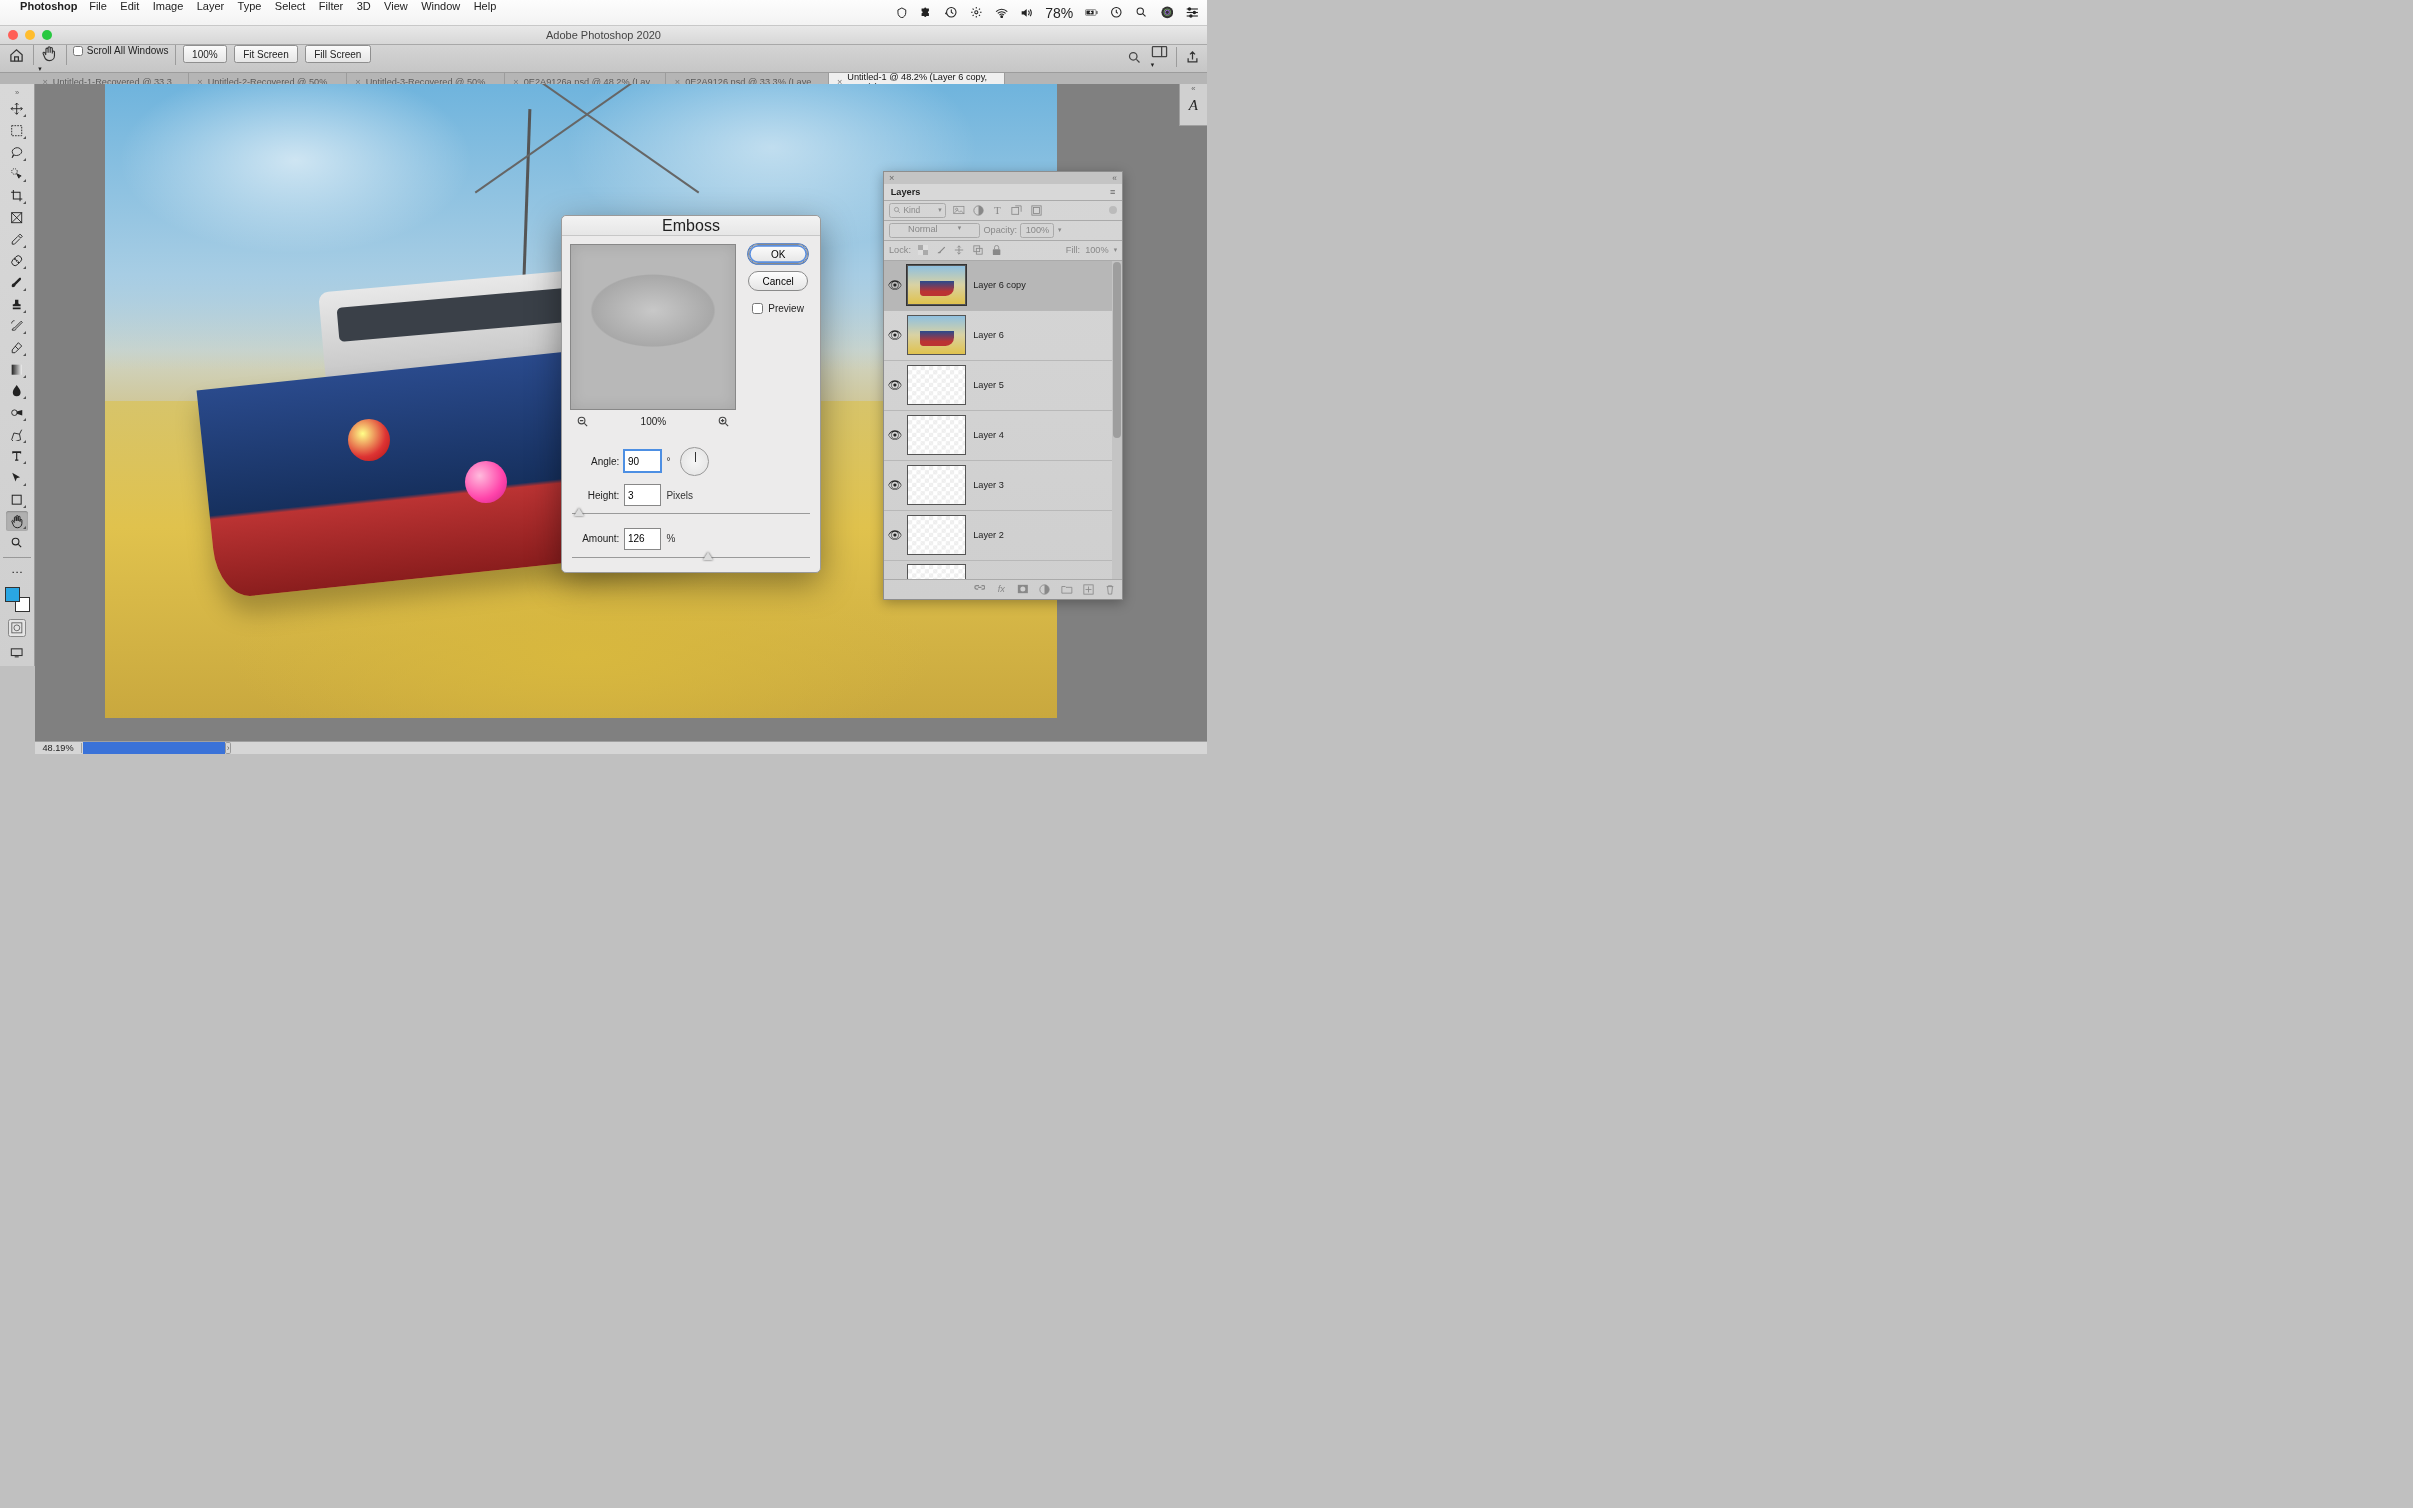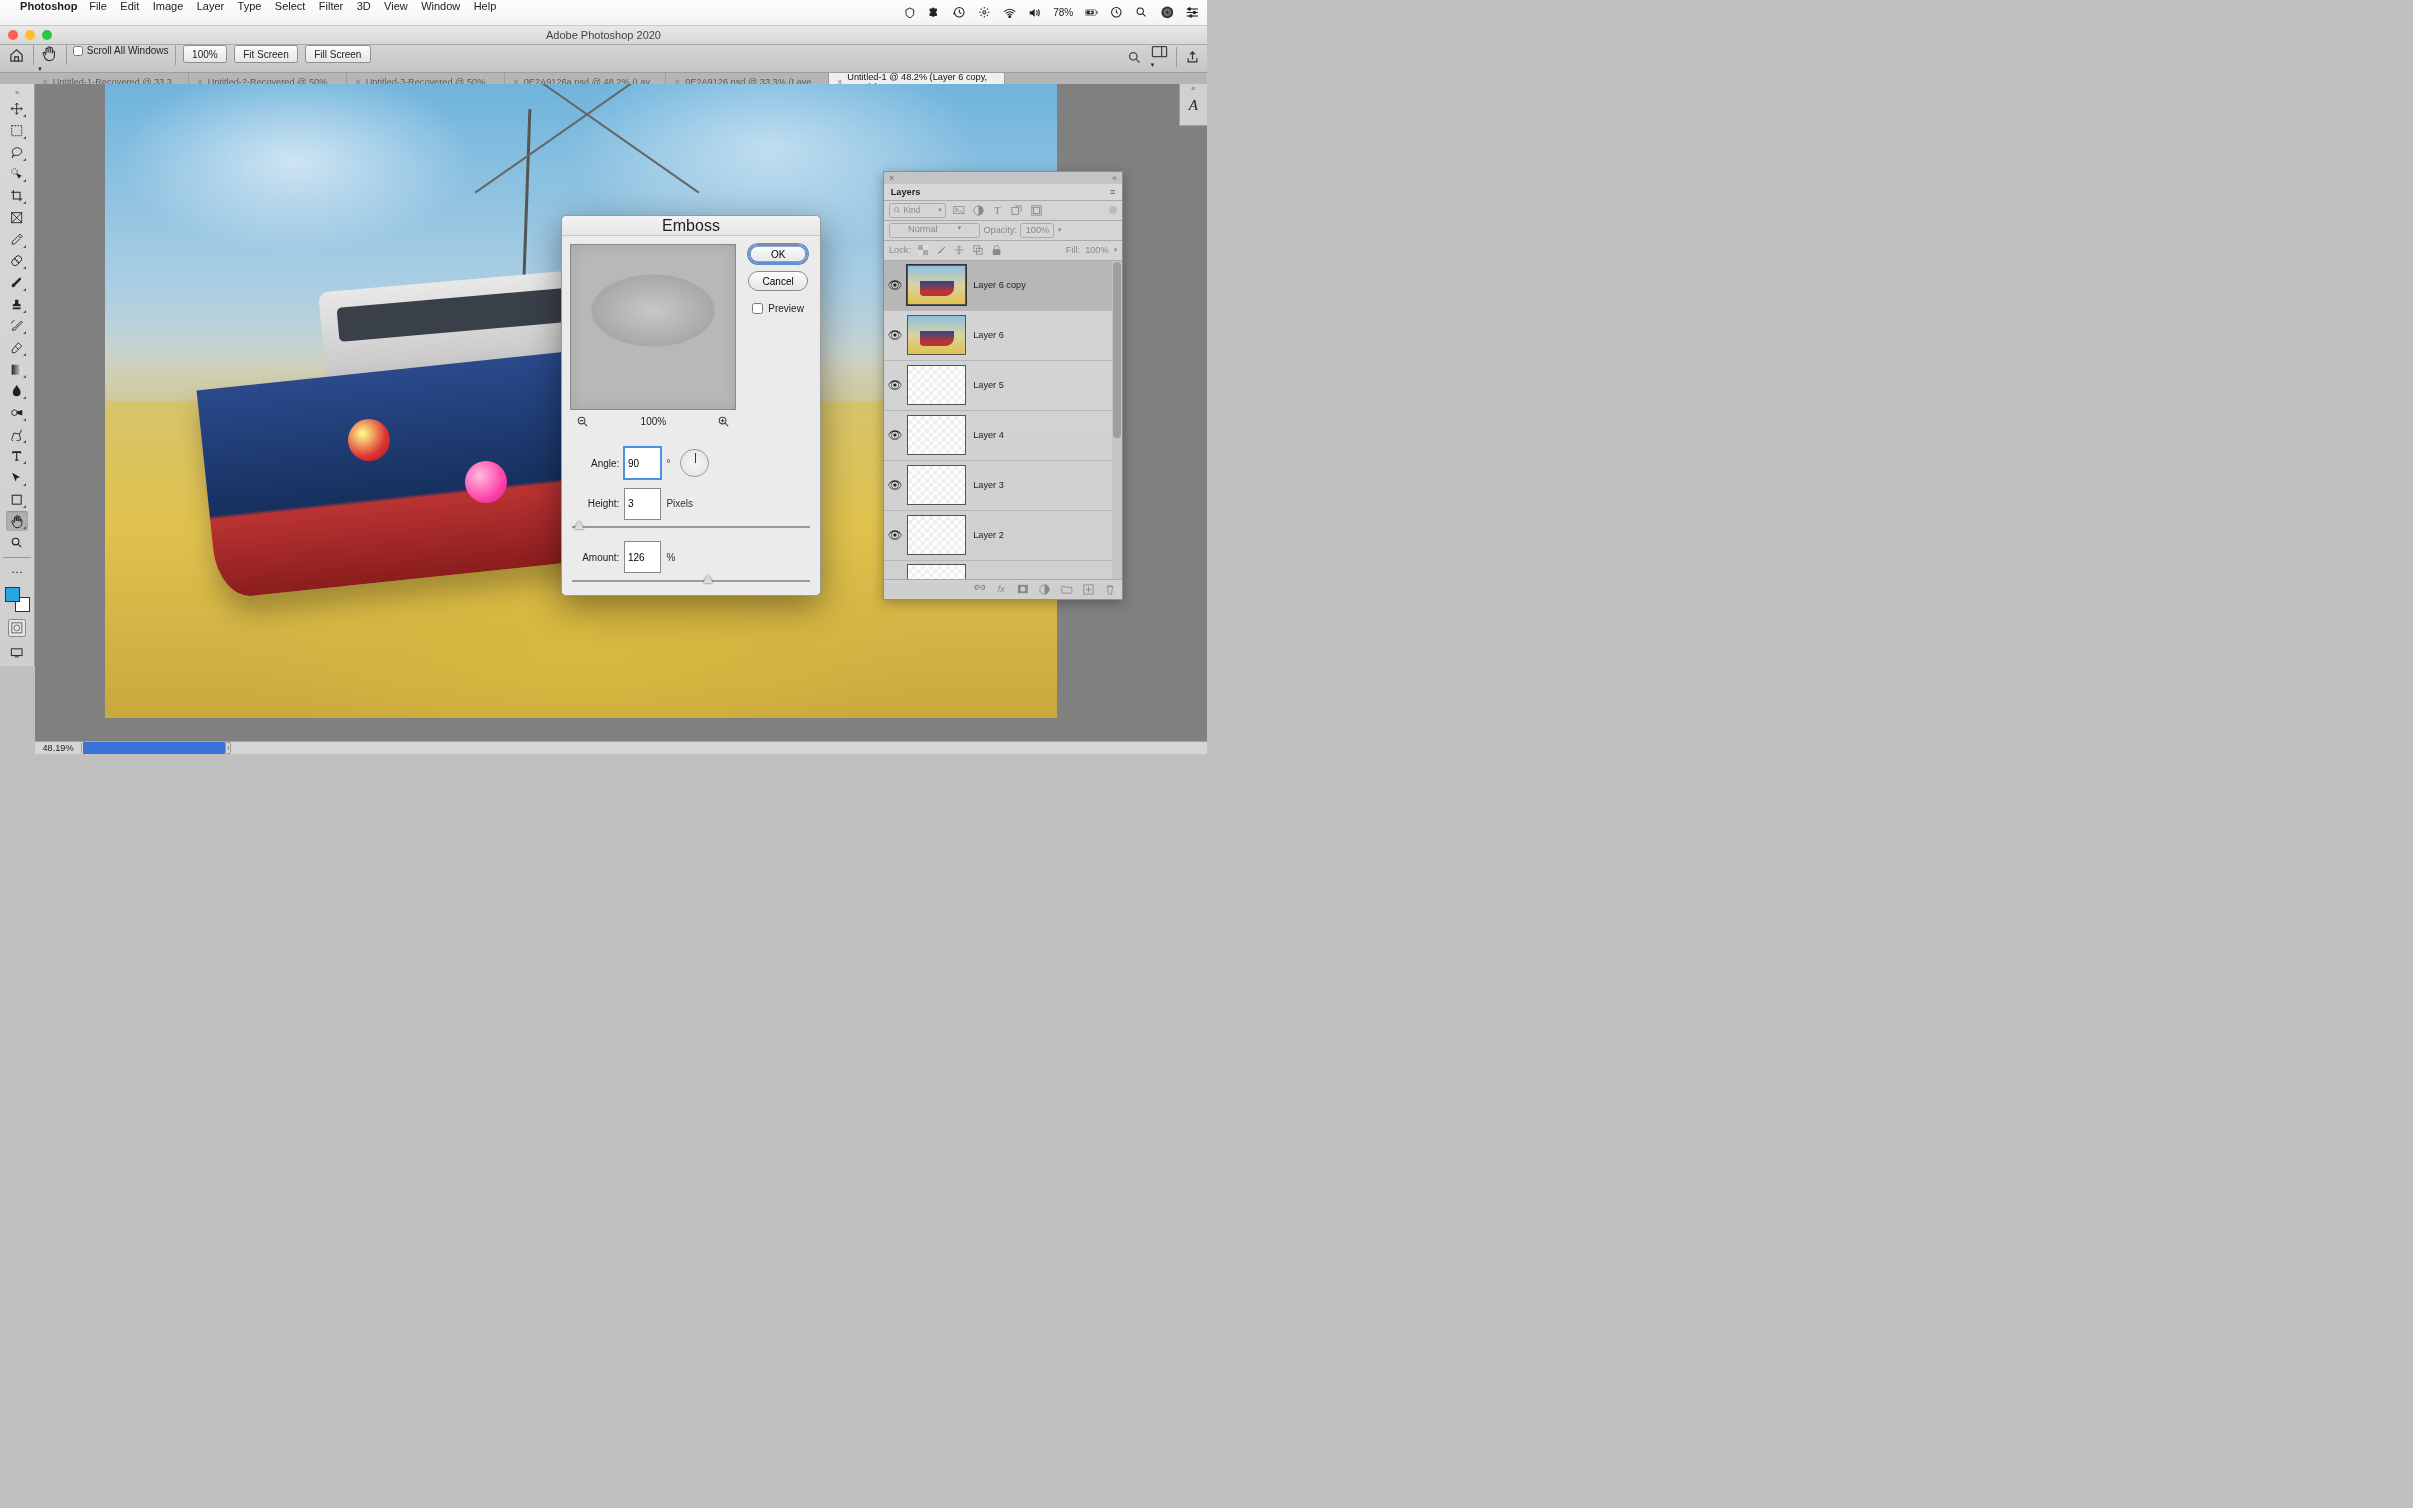--- a/index.html
+++ b/index.html
@@ -4,21 +4,21 @@
 <style>
 * { margin:0; padding:0; box-sizing:border-box; font-family:-apple-system,BlinkMacSystemFont,"Helvetica Neue",sans-serif; -webkit-font-smoothing:antialiased; }
 body { width:1207px; height:754px; background:#c0c0c0; overflow:hidden; font-size:10px; color:#222; position:relative; }
 
 
 .menubar { height:26px; background:linear-gradient(#fdfdfd,#f3f3f3); border-bottom:0.8px solid #c8c8c8; display:flex; padding:0 8.4px; font-size:11px; }
 .menubar .apple { font-size:11.7px; margin-right:11.7px; }
 .menubar .app { font-weight:700; margin-right:11.7px; }
 .menubar .menu-item { margin-right:13.4px; }
 .menubar .spacer { flex:1; }
-.menubar .status { display:flex; align-items:center; gap:11.7px; font-size:10px; }
+.menubar .status { display:flex; align-items:center; gap:11.7px; font-size:14px; }
 .menubar .status .ico { width:13.4px; height:13.4px; display:inline-flex; align-items:center; justify-content:center; }
 
 
 .titlebar { height:19px; background:linear-gradient(#e8e8e8,#d7d7d7); border-bottom:0.8px solid #a8a8a8; display:flex; align-items:center; position:relative; }
 .traffic { display:flex; gap:6.7px; margin-left:8.4px; }
 .traffic span { width:10px; height:10px; border-radius:50%; display:block; }
 .tr-close{background:#ff5f57;} .tr-min{background:#ffbd2e;} .tr-max{background:#28c840;}
 .titlebar .title { position:absolute; left:0; right:0; text-align:center; font-size:11px; color:#444; pointer-events:none; }
 
 
@@ -128,21 +128,21 @@
  linear-gradient(135deg,#c4c4c4 0%, #aeaeae 50%, #c0c0c0 100%);
  box-shadow:inset 0 0 15px rgba(0,0,0,.1);}
 .dialog .zoomrow{width:166px;display:flex;align-items:center;justify-content:space-between;padding:3.4px 5px;}
 .dialog .zico{width:15px;height:15px;display:flex;align-items:center;justify-content:center;color:#555;}
 .dialog .sidebtns{position:absolute;right:8.4px;top:8.4px;display:flex;flex-direction:column;gap:6.7px;align-items:center;width:67px;}
 .dbtn{width:60px;height:20px;border:0.8px solid #8a8a8a;border-radius:10px;background:linear-gradient(#fdfdfd,#e5e5e5);font-size:10px;}
 .dbtn.primary{box-shadow:0 0 0 1.7px #5a8fe0 inset, 0 0 0 0.8px #3a6fc0;}
 .chkrow{display:flex;align-items:center;gap:5px;margin-top:5px;}
 .paramrow{display:flex;align-items:center;gap:5px;margin-top:8.4px;}
 .paramrow .plabel{width:49px;text-align:right;}
-.paramrow input{width:37px;height:32px;border:0.8px solid #888;font-size:10px;padding:0 2.5px;background:#fff;}
+.paramrow input{width:37px;height:22px;border:0.8px solid #888;font-size:10px;padding:0 2.5px;background:#fff;}
 .paramrow input.hl{outline:1.7px solid #4d8fe3;border-color:#4d8fe3;}
 .paramrow .unit{color:#333;}
 .angwheel{width:28.5px;height:28.5px;border:0.8px solid #999;border-radius:50%;background:radial-gradient(#f6f6f6,#e1e1e1);position:relative;margin-left:5px;}
 .angwheel::after{content:"";position:absolute;left:50%;top:3.4px;width:0.8px;height:10px;background:#333;}
 .slider{position:relative;height:11.7px;margin:1.7px 1.7px 0 1.7px;}
 .slider .track{position:absolute;left:0;right:0;top:5px;height:1.7px;background:#9a9a9a;}
 .slider .handle{position:absolute;top:0;width:0;height:0;border-left:5px solid transparent;border-right:5px solid transparent;border-bottom:8.4px solid #dcdcdc;filter:drop-shadow(0 0 0.8px #555);}
 
 svg { display:block; }
 </style>

